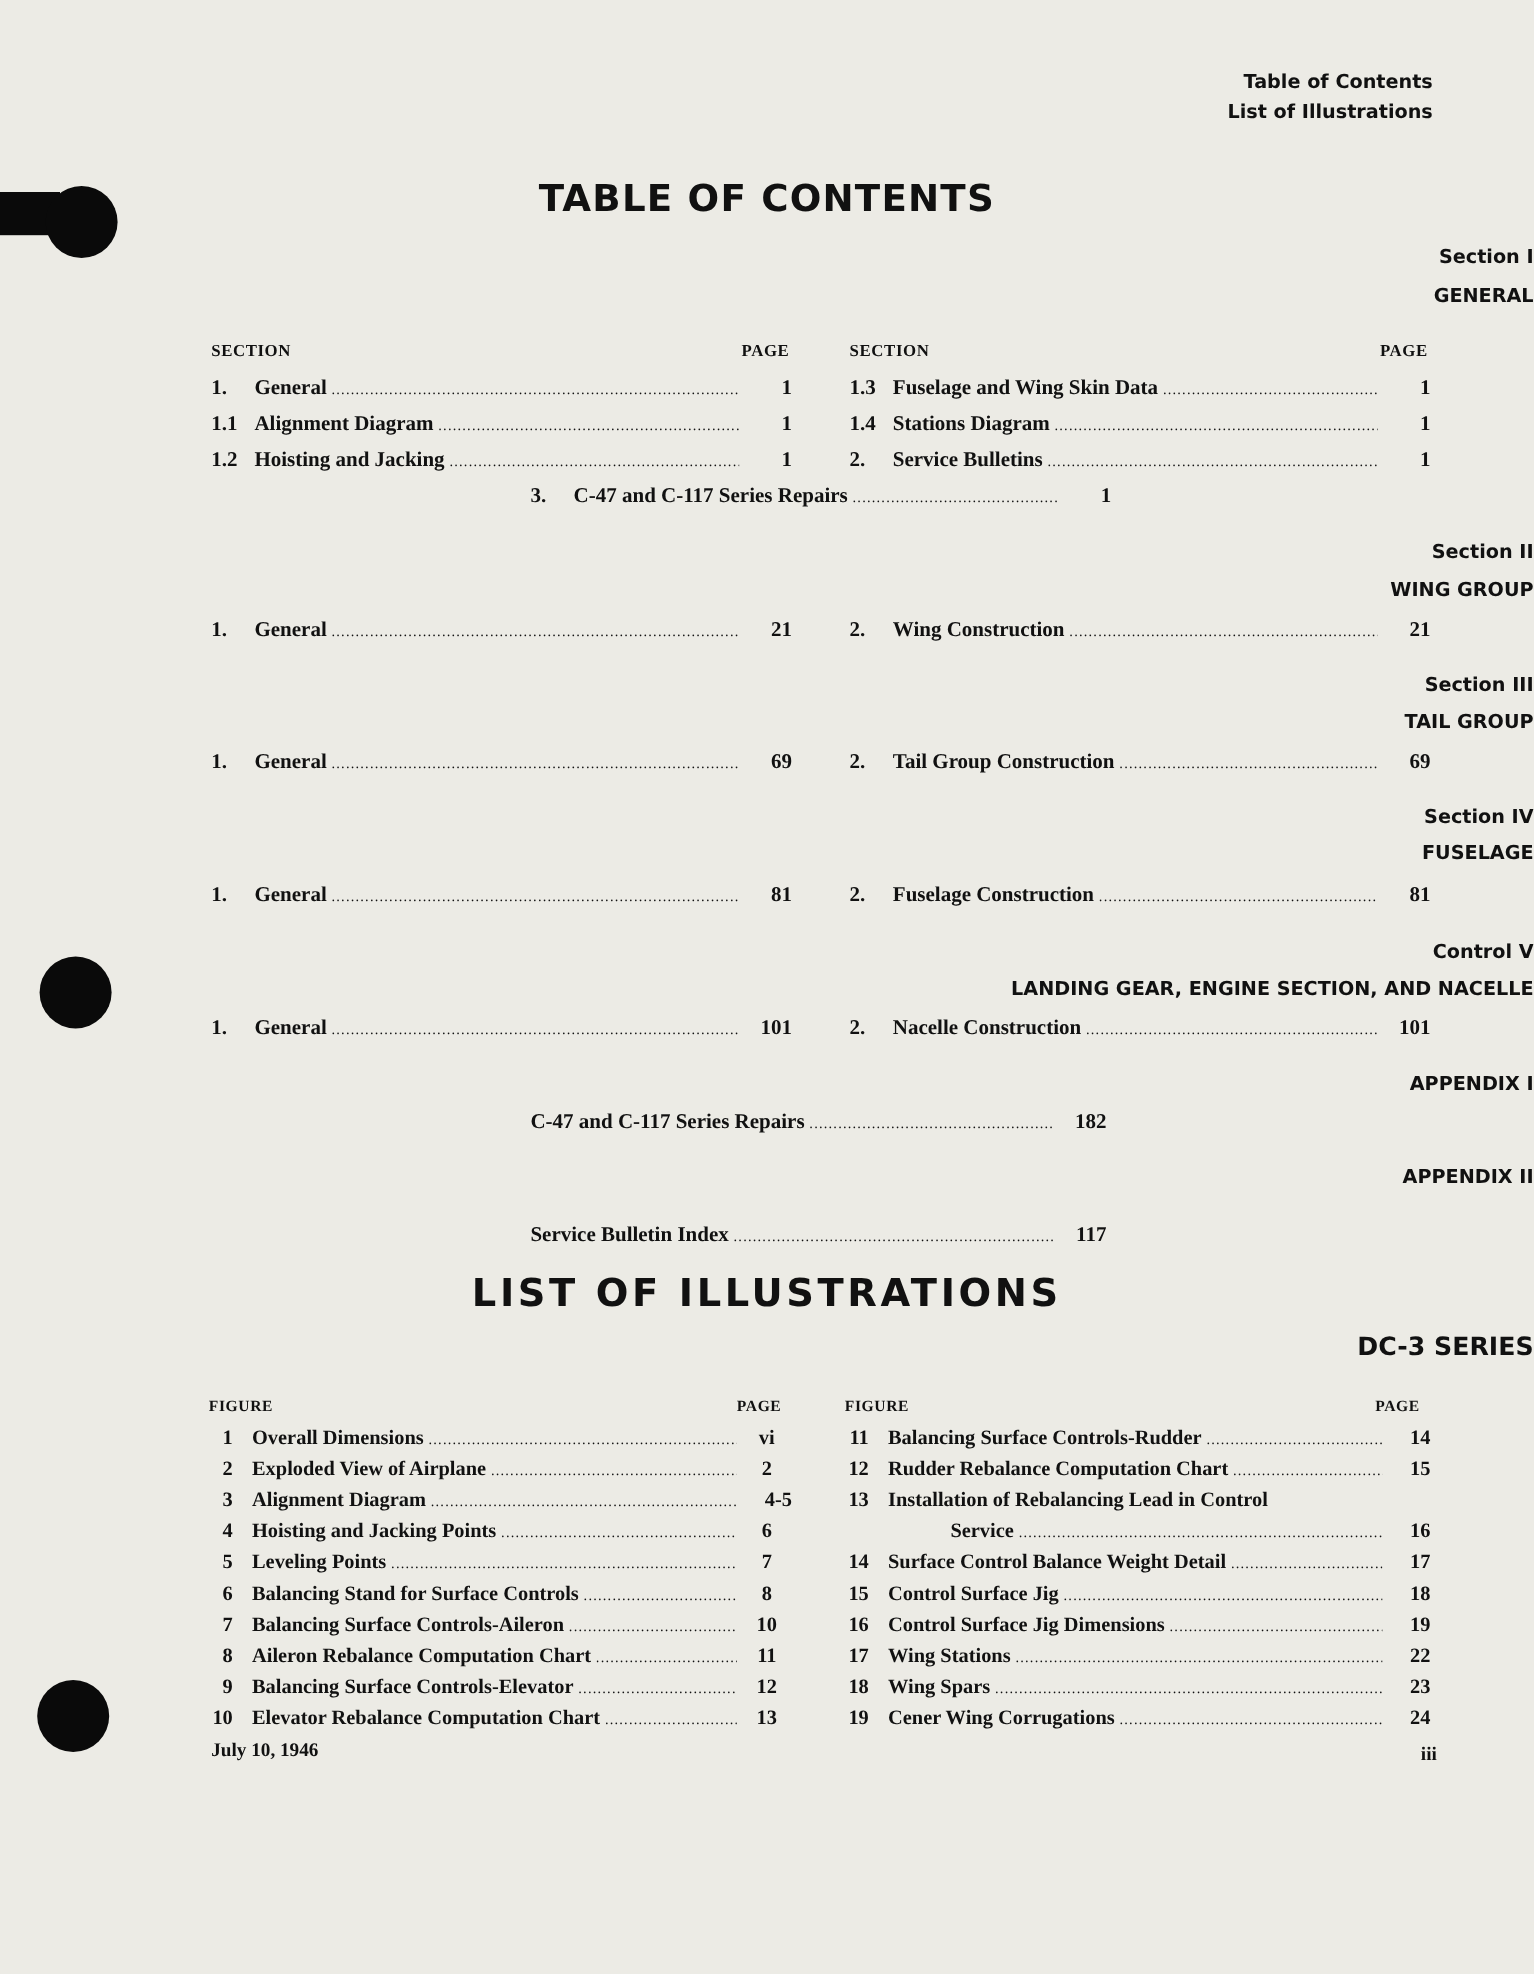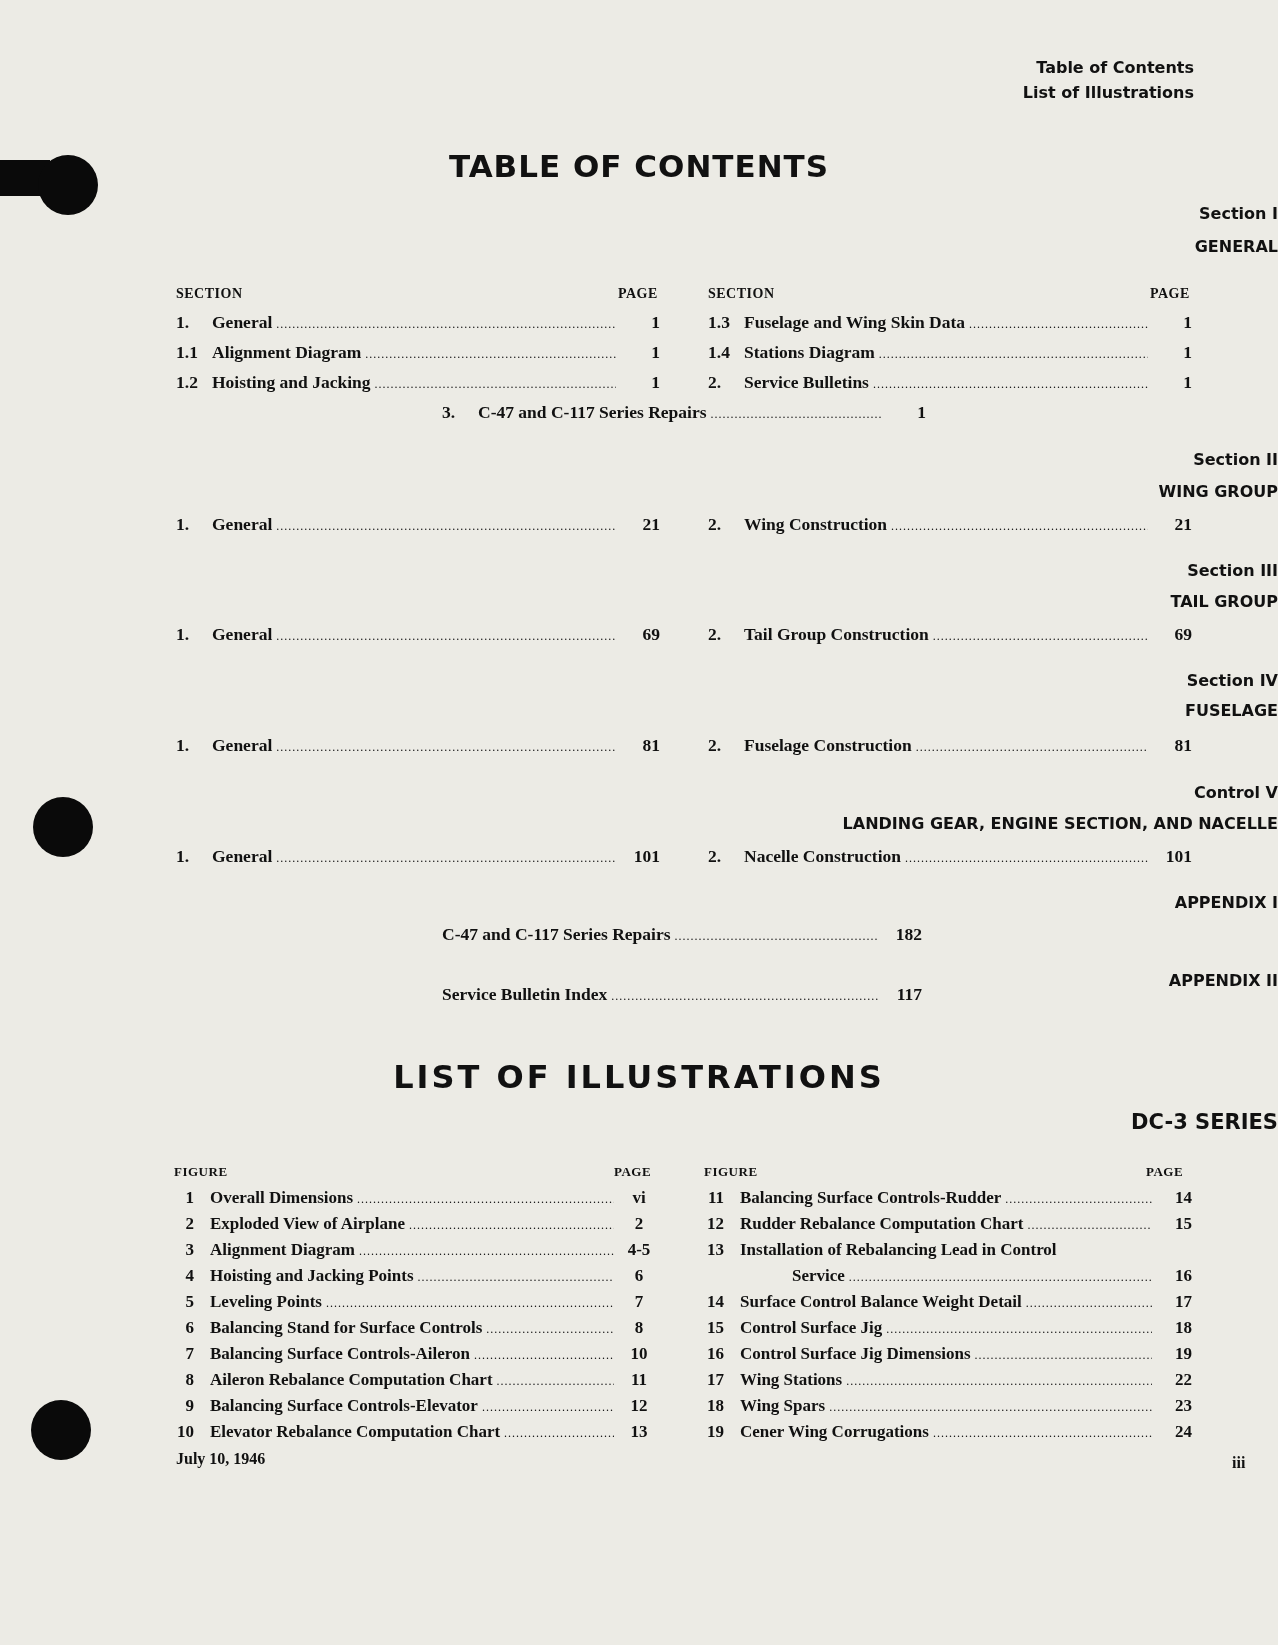--- a/index.html
+++ b/index.html
@@ -18,21 +18,21 @@
   .h-mid { position:absolute; left:0; width:1278px; text-align:right;
     font-family:"DejaVu Sans", sans-serif; font-weight:bold; font-size:16px; }
   .colhead { position:absolute; font-family:"Liberation Serif", serif; font-weight:bold; font-size:14px; letter-spacing:0.5px; }
   .row { position:absolute; display:flex; align-items:baseline; font-weight:bold; font-size:17.5px; height:24px; }
   .row .num { flex:0 0 auto; }
   .row .label { flex:0 0 auto; white-space:nowrap; }
   .row .dots { flex:1 1 auto; overflow:hidden; white-space:nowrap; font-weight:normal; font-size:12px; letter-spacing:1px; margin:0 4px; }
   .row .dots::before { content:"........................................................................................................................................................................................................................"; }
   .row .page { flex:0 0 auto; text-align:right; }
   .footer-date { position:absolute; left:176px; top:1420px; font-weight:bold; font-size:16px; }
-  .footer-page { position:absolute; left:1232px; top:1428px; font-weight:bold; font-size:16px;text-align:center; }
+  .footer-page { position:absolute; left:1184px; top:1428px; font-weight:bold; font-size:16px;text-align:center; }
   .fig-row .num { width:38px; text-align:right; margin-right:16px; }
 </style>
 </head>
 <body>
 
 <div class="holes">
   <div class="tab" style="left:0;top:160px;width:50px;height:36px;"></div>
   <div class="hole" style="left:38px;top:155px;width:60px;height:60px;"></div>
   <div class="hole" style="left:33px;top:797px;width:60px;height:60px;"></div>
   <div class="hole" style="left:31px;top:1400px;width:60px;height:60px;"></div>
@@ -158,21 +158,21 @@
   <span class="page" style="width:40px">101</span>
 </div>
 
 <div class="h-mid" style="top:893px;">APPENDIX I</div>
 <div class="row" style="left:442px;top:924px;width:480px;">
   <span class="label">C-47 and C-117 Series Repairs</span>
   <span class="dots"></span>
   <span class="page" style="width:40px">182</span>
 </div>
 <div class="h-mid" style="top:971px;">APPENDIX II</div>
-<div class="row" style="left:442px;top:984px;width:480px;">
+<div class="row" style="left:442px;top:1018px;width:480px;">
   <span class="label">Service Bulletin Index</span>
   <span class="dots"></span>
   <span class="page" style="width:40px">117</span>
 </div>
 
 <div class="h-big" style="top:1058px;font-size:32px;letter-spacing:3px;">LIST OF ILLUSTRATIONS</div>
 <div class="h-mid" style="top:1110px;font-size:21px;">DC-3 SERIES</div>
 
 <div class="colhead" style="left:174px;top:1164px;font-size:13px;">FIGURE</div>
 <div class="colhead" style="left:614px;top:1164px;font-size:13px;">PAGE</div>
@@ -189,21 +189,21 @@
   <div class="row fig-row" style="left:156px;top:1214px;width:504px;font-size:17px;">
       <span class="num">2</span>
       <span class="label">Exploded View of Airplane</span>
       <span class="dots"></span>
       <span class="page" style="width:42px;text-align:center">2</span>
     </div>
   <div class="row fig-row" style="left:156px;top:1240px;width:504px;font-size:17px;">
       <span class="num">3</span>
       <span class="label">Alignment Diagram</span>
       <span class="dots"></span>
-      <span class="page" style="width:42px;text-align:center">4-5</span>
+      <span class="page" style="width:42px;">4-5</span>
     </div>
   <div class="row fig-row" style="left:156px;top:1266px;width:504px;font-size:17px;">
       <span class="num">4</span>
       <span class="label">Hoisting and Jacking Points</span>
       <span class="dots"></span>
       <span class="page" style="width:42px;text-align:center">6</span>
     </div>
   <div class="row fig-row" style="left:156px;top:1292px;width:504px;font-size:17px;">
       <span class="num">5</span>
       <span class="label">Leveling Points</span>

